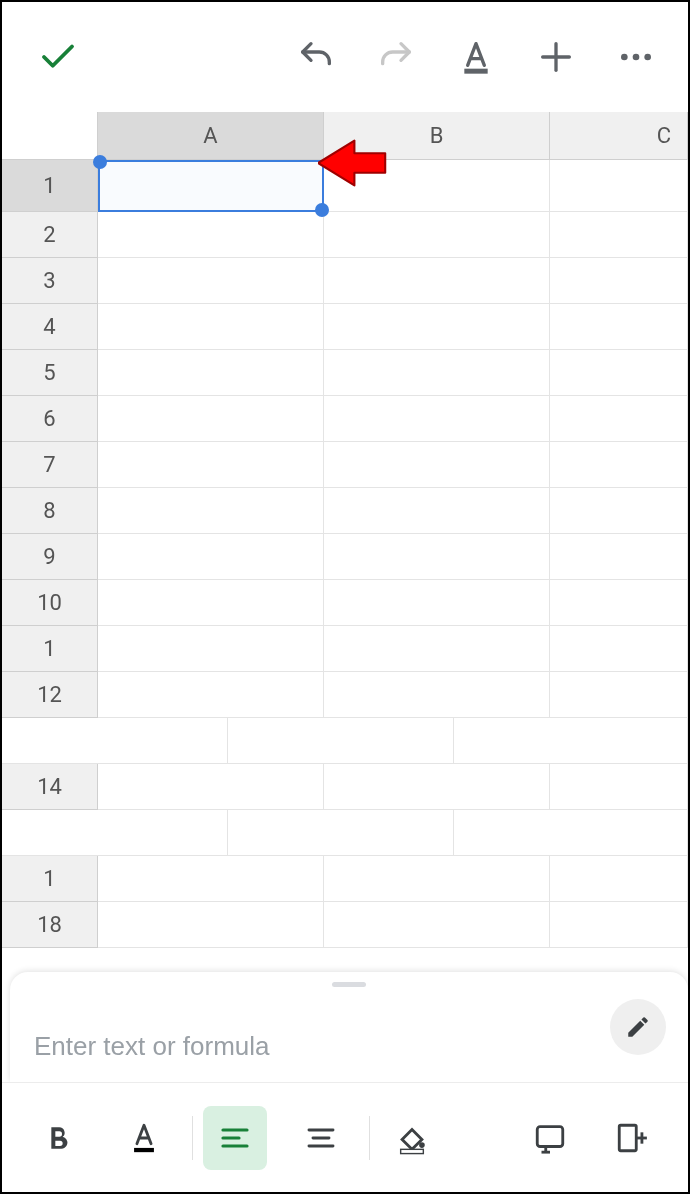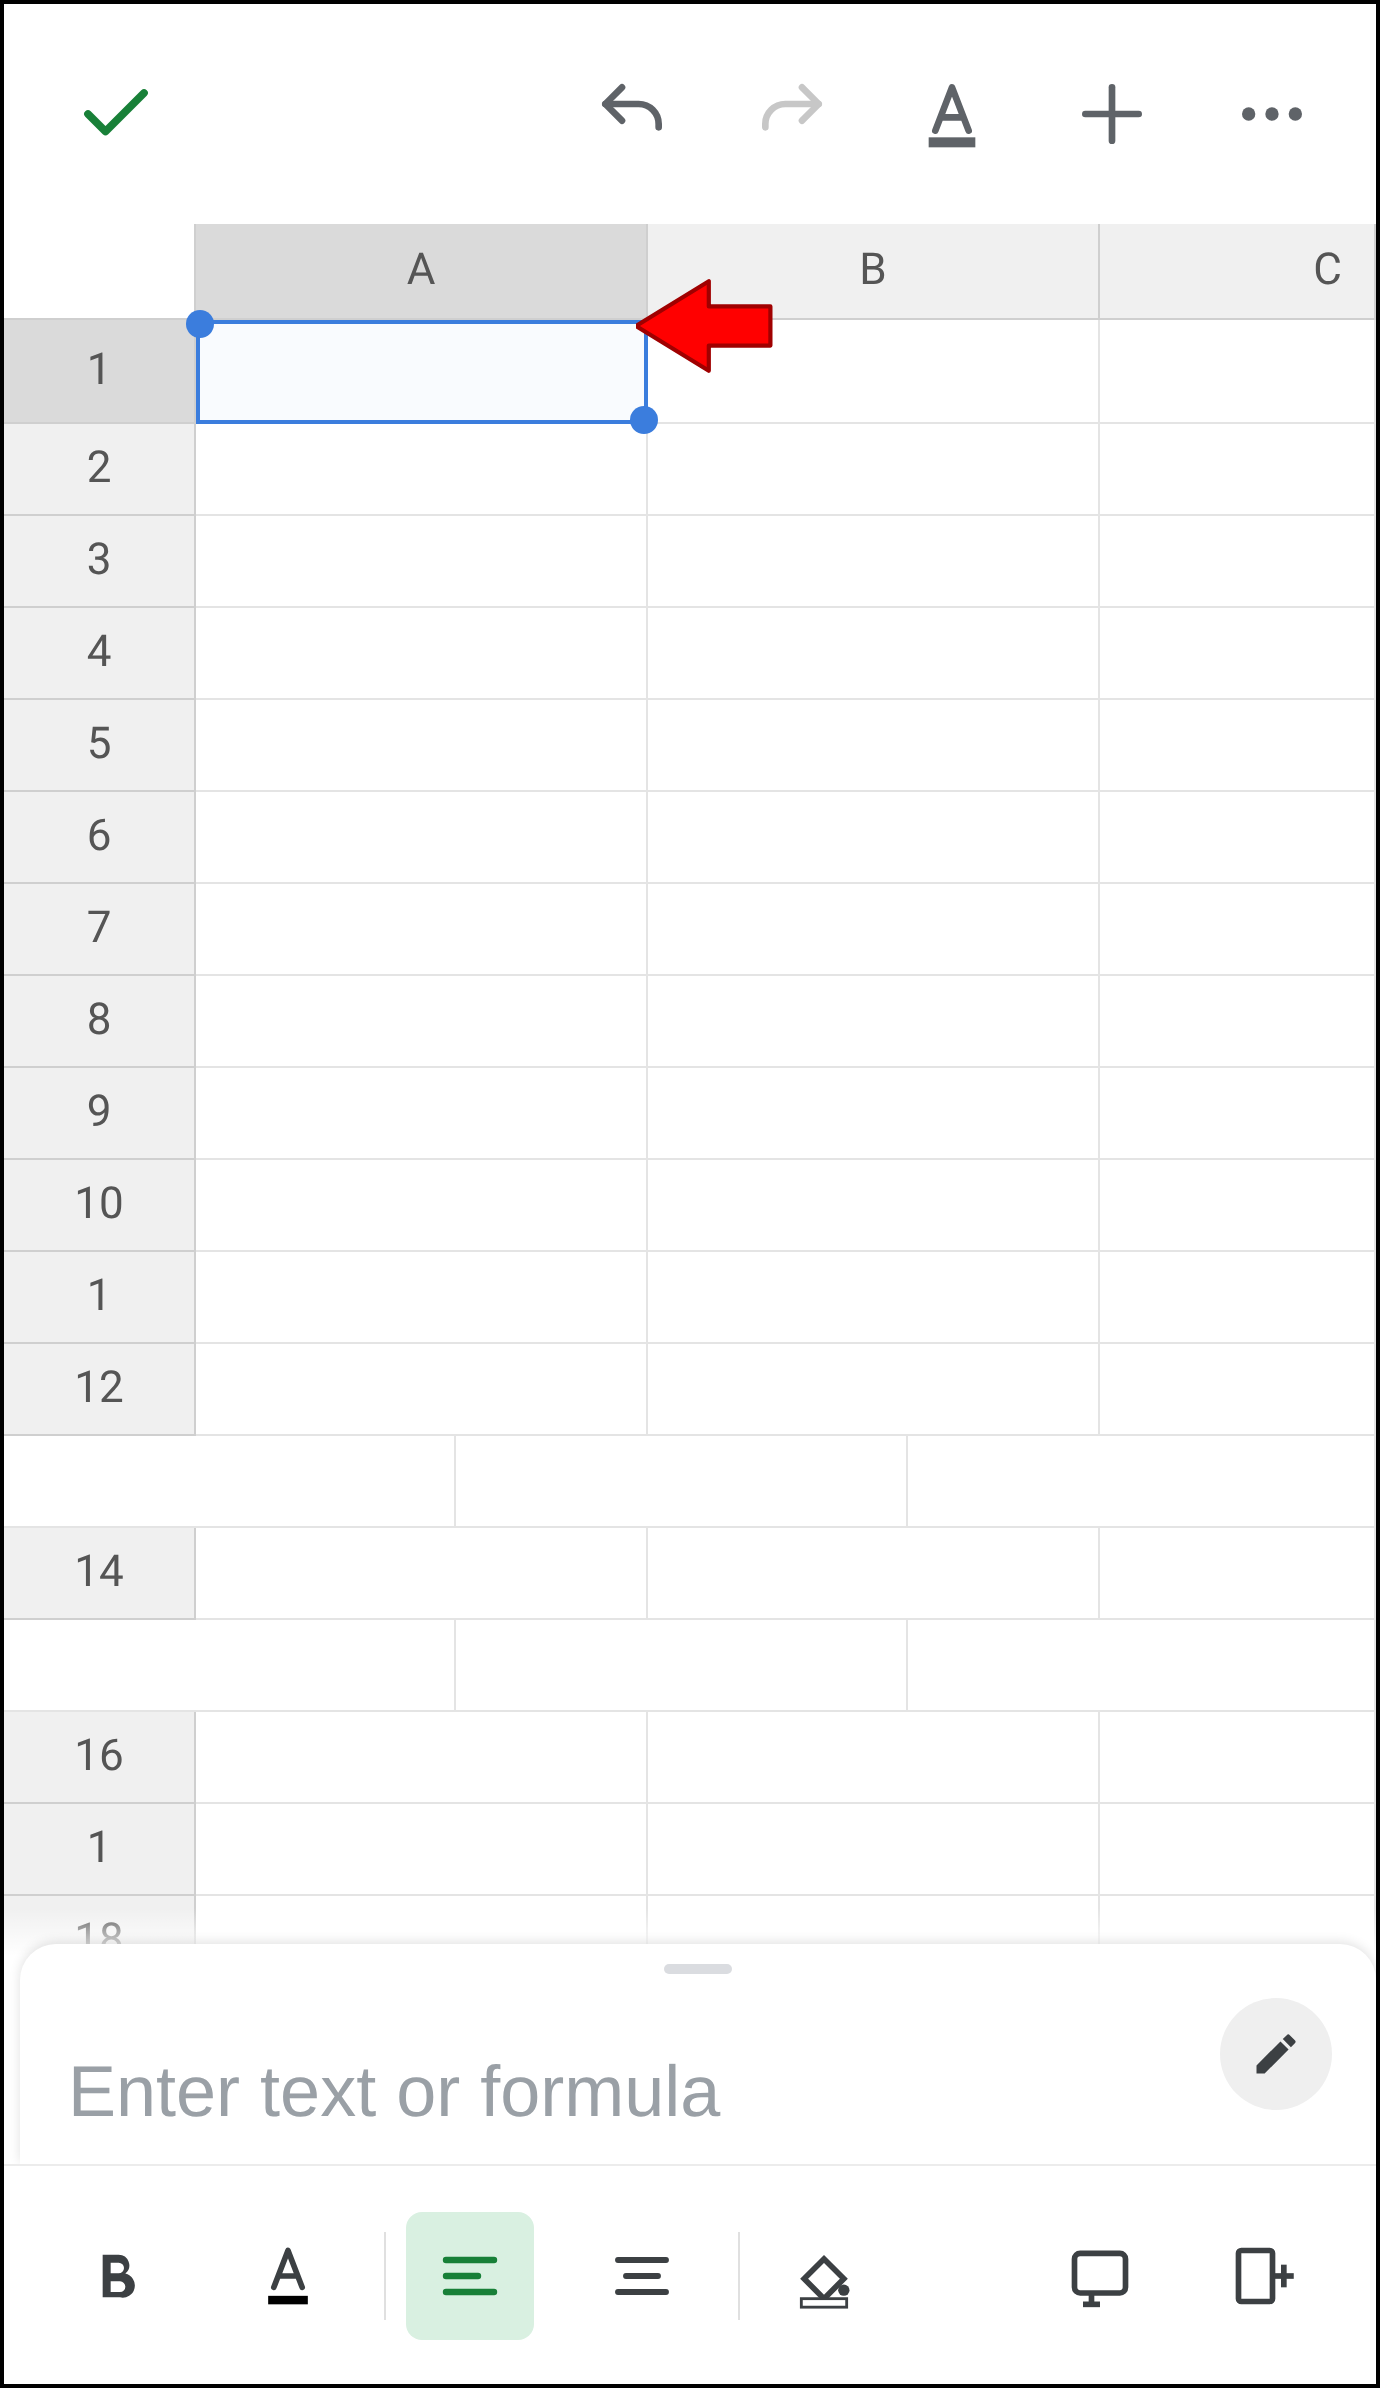--- a/index.html
+++ b/index.html
@@ -169,21 +169,21 @@
     transform: translateX(-50%);
     width: 34px;
     height: 5px;
     border-radius: 3px;
     background: #dadce0;
   }
   .formula-input {
     flex: 1;
     border: none;
     outline: none;
-    font-size: 36px;
+    font-size: 26px;
     color: #c2410c;
     background: transparent;
     margin-top: 38px;
   }
   .formula-input::placeholder { color: #9aa0a6; }
   .edit-fab {
     width: 56px;
     height: 56px;
     border-radius: 50%;
     background: #efefef;
@@ -362,26 +362,20 @@
           <div class="cell a"></div>
           <div class="cell b"></div>
           <div class="cell c"></div>
         </div>
       <div class="row">
           <div class="cell a"></div>
           <div class="cell b"></div>
           <div class="cell c"></div>
         </div>
       <div class="row">
-          <div class="row-header">16</div>
-          <div class="cell a"></div>
-          <div class="cell b"></div>
-          <div class="cell c"></div>
-        </div>
-      <div class="row">
           <div class="row-header">1</div>
           <div class="cell a"></div>
           <div class="cell b"></div>
           <div class="cell c"></div>
         </div>
       <div class="row">
           <div class="row-header">18</div>
           <div class="cell a"></div>
           <div class="cell b"></div>
           <div class="cell c"></div>

